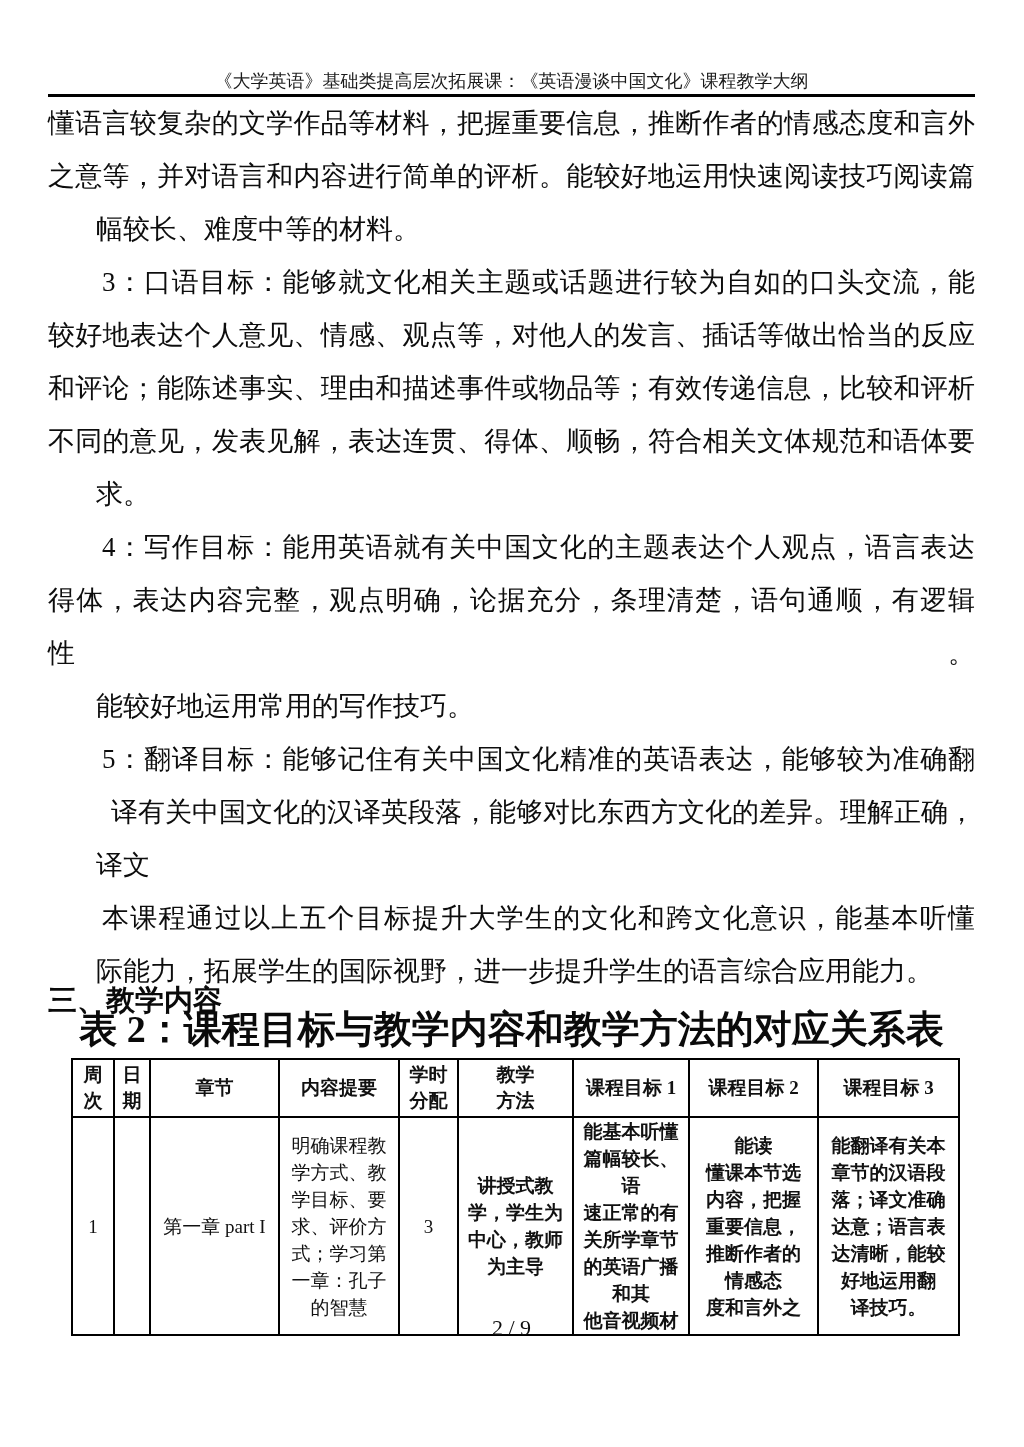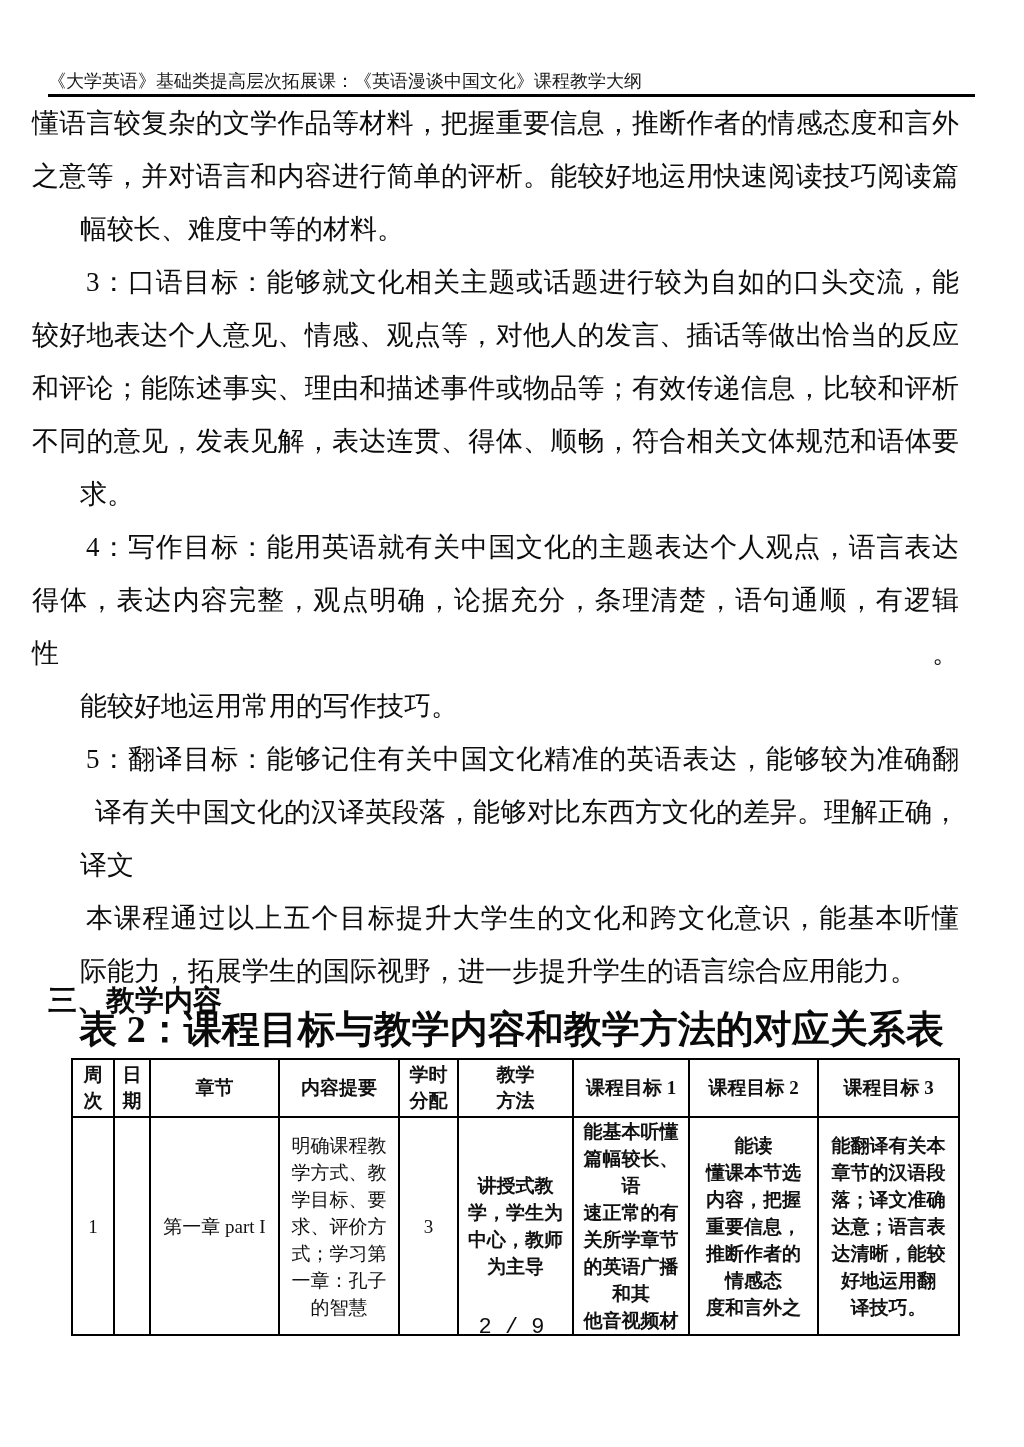--- a/index.html
+++ b/index.html
@@ -11,33 +11,34 @@
     margin: 0 auto;
     background: #ffffff;
     color: #111111;
     font-family: "Liberation Serif", "DejaVu Serif", serif;
     overflow: hidden;
   }
   
   .running-head {
     position: absolute;
     top: 69px; left: 48px; width: 927px;
+    text-align: center;
     font-size: 18px;
     line-height: 24px;
     color: #1a1a1a;
   }
   .head-rule {
     position: absolute;
     top: 94px; left: 48px; width: 927px; height: 3px;
     background: #000000;
   }
   
   .body-text {
     position: absolute;
-    top: 97px; left: 32px; width: 927px;
+    top: 97px; left: 48px; width: 927px;
     font-size: 27px;
     line-height: 53px;
     color: #0d0d0d;
   }
   .para > div {
     text-align: justify;
     text-align-last: justify;
   }
   .para > div:last-child {
     text-align: right;
@@ -101,21 +102,21 @@
   .col-hours   { width: 59px; }
   .col-method  { width: 115px; }
   .col-goal1   { width: 116px; }
   .col-goal2   { width: 129px; }
   .col-goal3   { width: 141px; }
   
   .page-footer {
     position: absolute;
     top: 1313px; left: 48px; width: 927px;
     text-align: center;
-    font-family: Liberation Mono, monospace;
+    font-family: Liberation Serif, serif;
     font-size: 22px;
     line-height: 30px;
     color: #0d0d0d;
   }
 </style>
 </head>
 <body>
 
 <div class="page">
 

